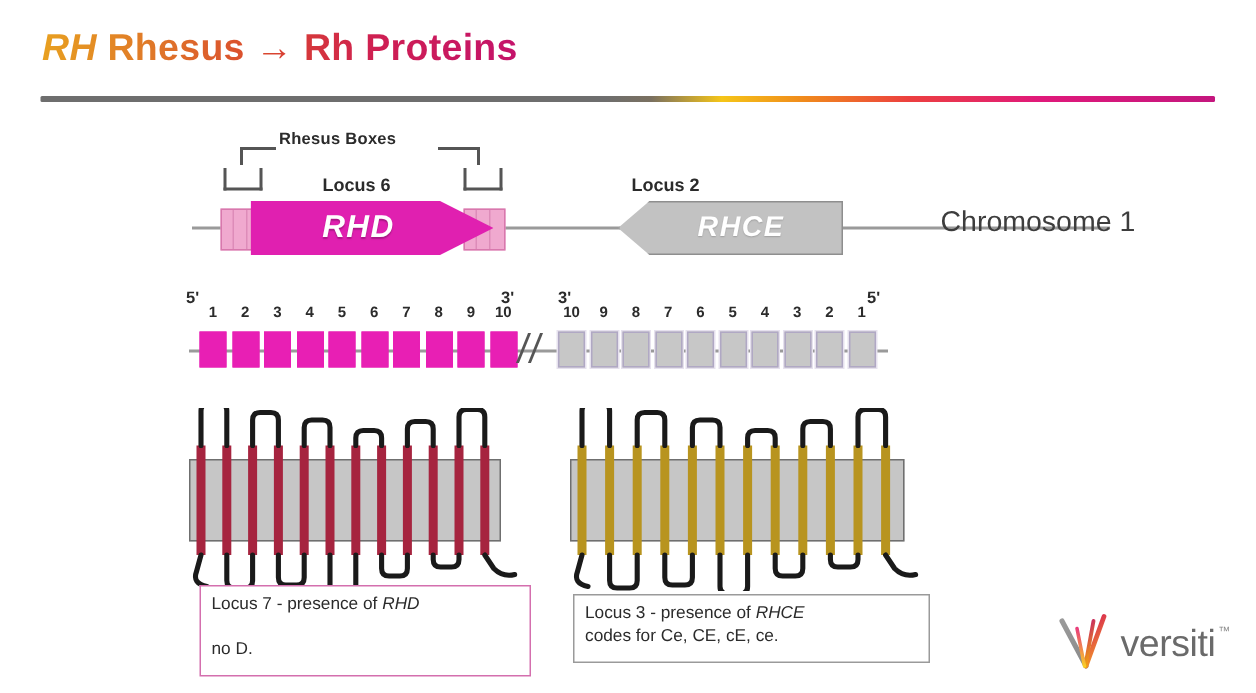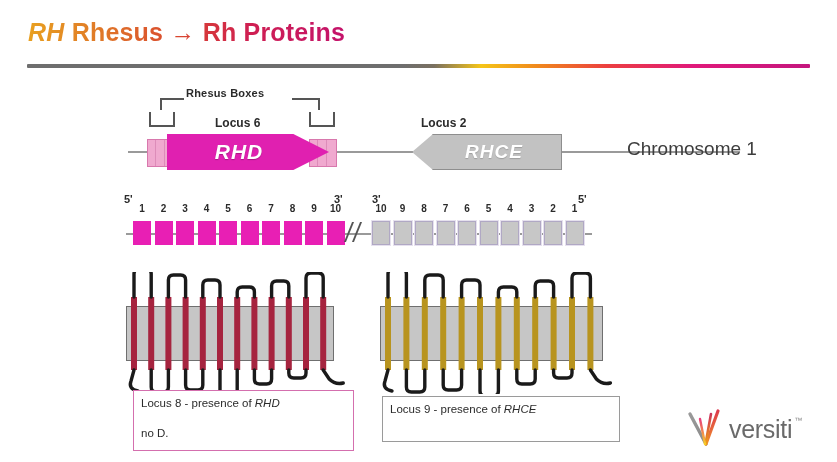--- a/index.html
+++ b/index.html
@@ -222,21 +222,21 @@
     border: 1.5px solid #d46fae;
   }
   .caption.two {
     left: 382px; top: 396px; width: 238px; height: 46px;
     border: 1px solid #9a9a9a;
   }
   .caption .ital { font-style: italic; }
 
   
   .logo-wrap {
-    position: absolute; left: 687px; top: 408px;
+    position: absolute; left: 705px; top: 408px;
     display: flex; align-items: center; gap: 2px;
   }
   .logo-word {
     font-size: 25px; color: #6a6a6a; letter-spacing: -0.3px;
   }
   .logo-tm {
     font-size: 8px; color: #8a8a8a; align-self: flex-start;
     margin-top: 8px;
   }
 </style>
@@ -419,27 +419,28 @@
       <path d="M 198 25 L 198 6 Q 198 1 203 1
              L 211.39999999999998 1 Q 216.39999999999998 1 216.39999999999998 6 L 216.39999999999998 25"></path>
       <path d="M 14 98 L 11 109
                              Q 8 117 18 119"></path>
       <path d="M 216.39999999999998 98 L 222.39999999999998 107
                              Q 228.39999999999998 113 236.39999999999998 111"></path>
     </g>
 </svg>
 
 <div class="caption one">
-  <span>Locus 8 - presence of </span><span class="ital">RHD</span><br>
+  <span>Locus 7 - presence of </span><span class="ital">RHD</span><br>
   <br>
   <span>no D.</span>
 </div>
 
 <div class="caption two">
-  <span>Locus 9 - presence of </span><span class="ital">RHCE</span><br>
+  <span>Locus 3 - presence of </span><span class="ital">RHCE</span><br>
+  <span>codes for Ce, CE, cE, ce.</span>
 </div>
 
 <div class="logo-wrap">
   <svg width="40" height="42" viewBox="0 0 40 42">
     <defs>
       <linearGradient id="vg1" x1="0" y1="0" x2="0.3" y2="1">
         <stop offset="0" stop-color="#9a9a9a"></stop>
         <stop offset="1" stop-color="#8c8c8c"></stop>
       </linearGradient>
       <linearGradient id="vg2" x1="0.2" y1="0" x2="0.6" y2="1">

